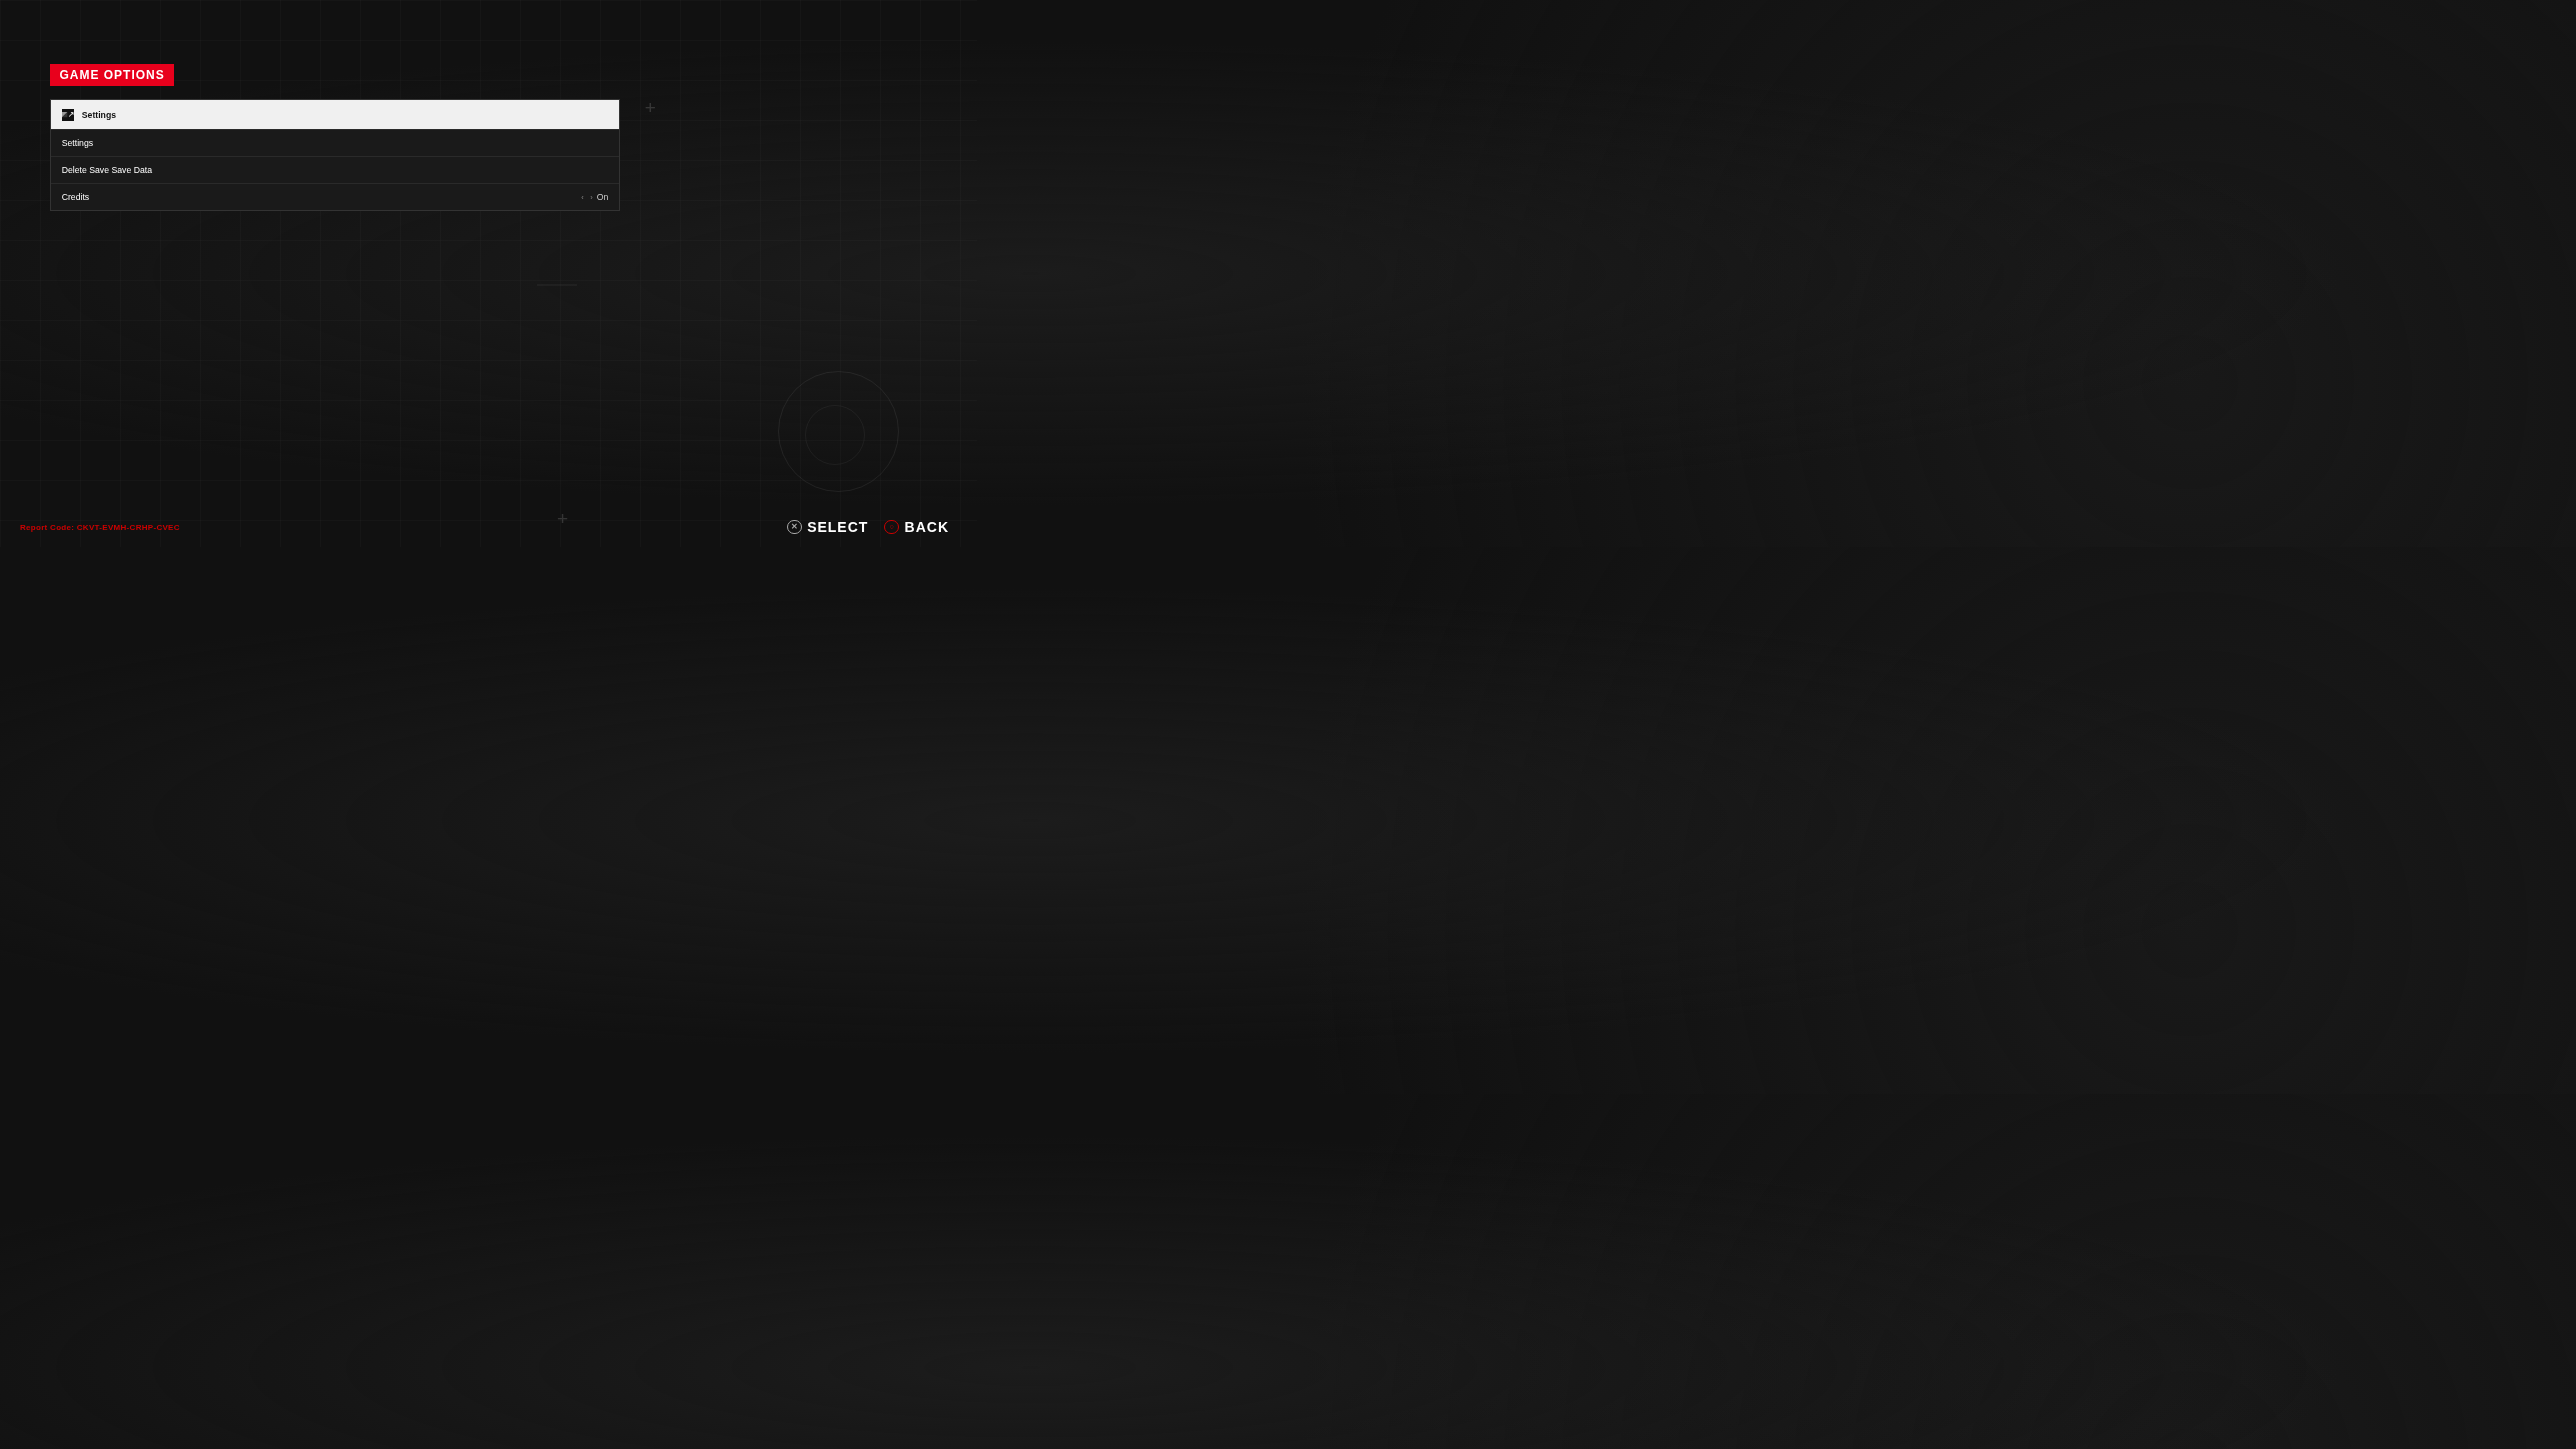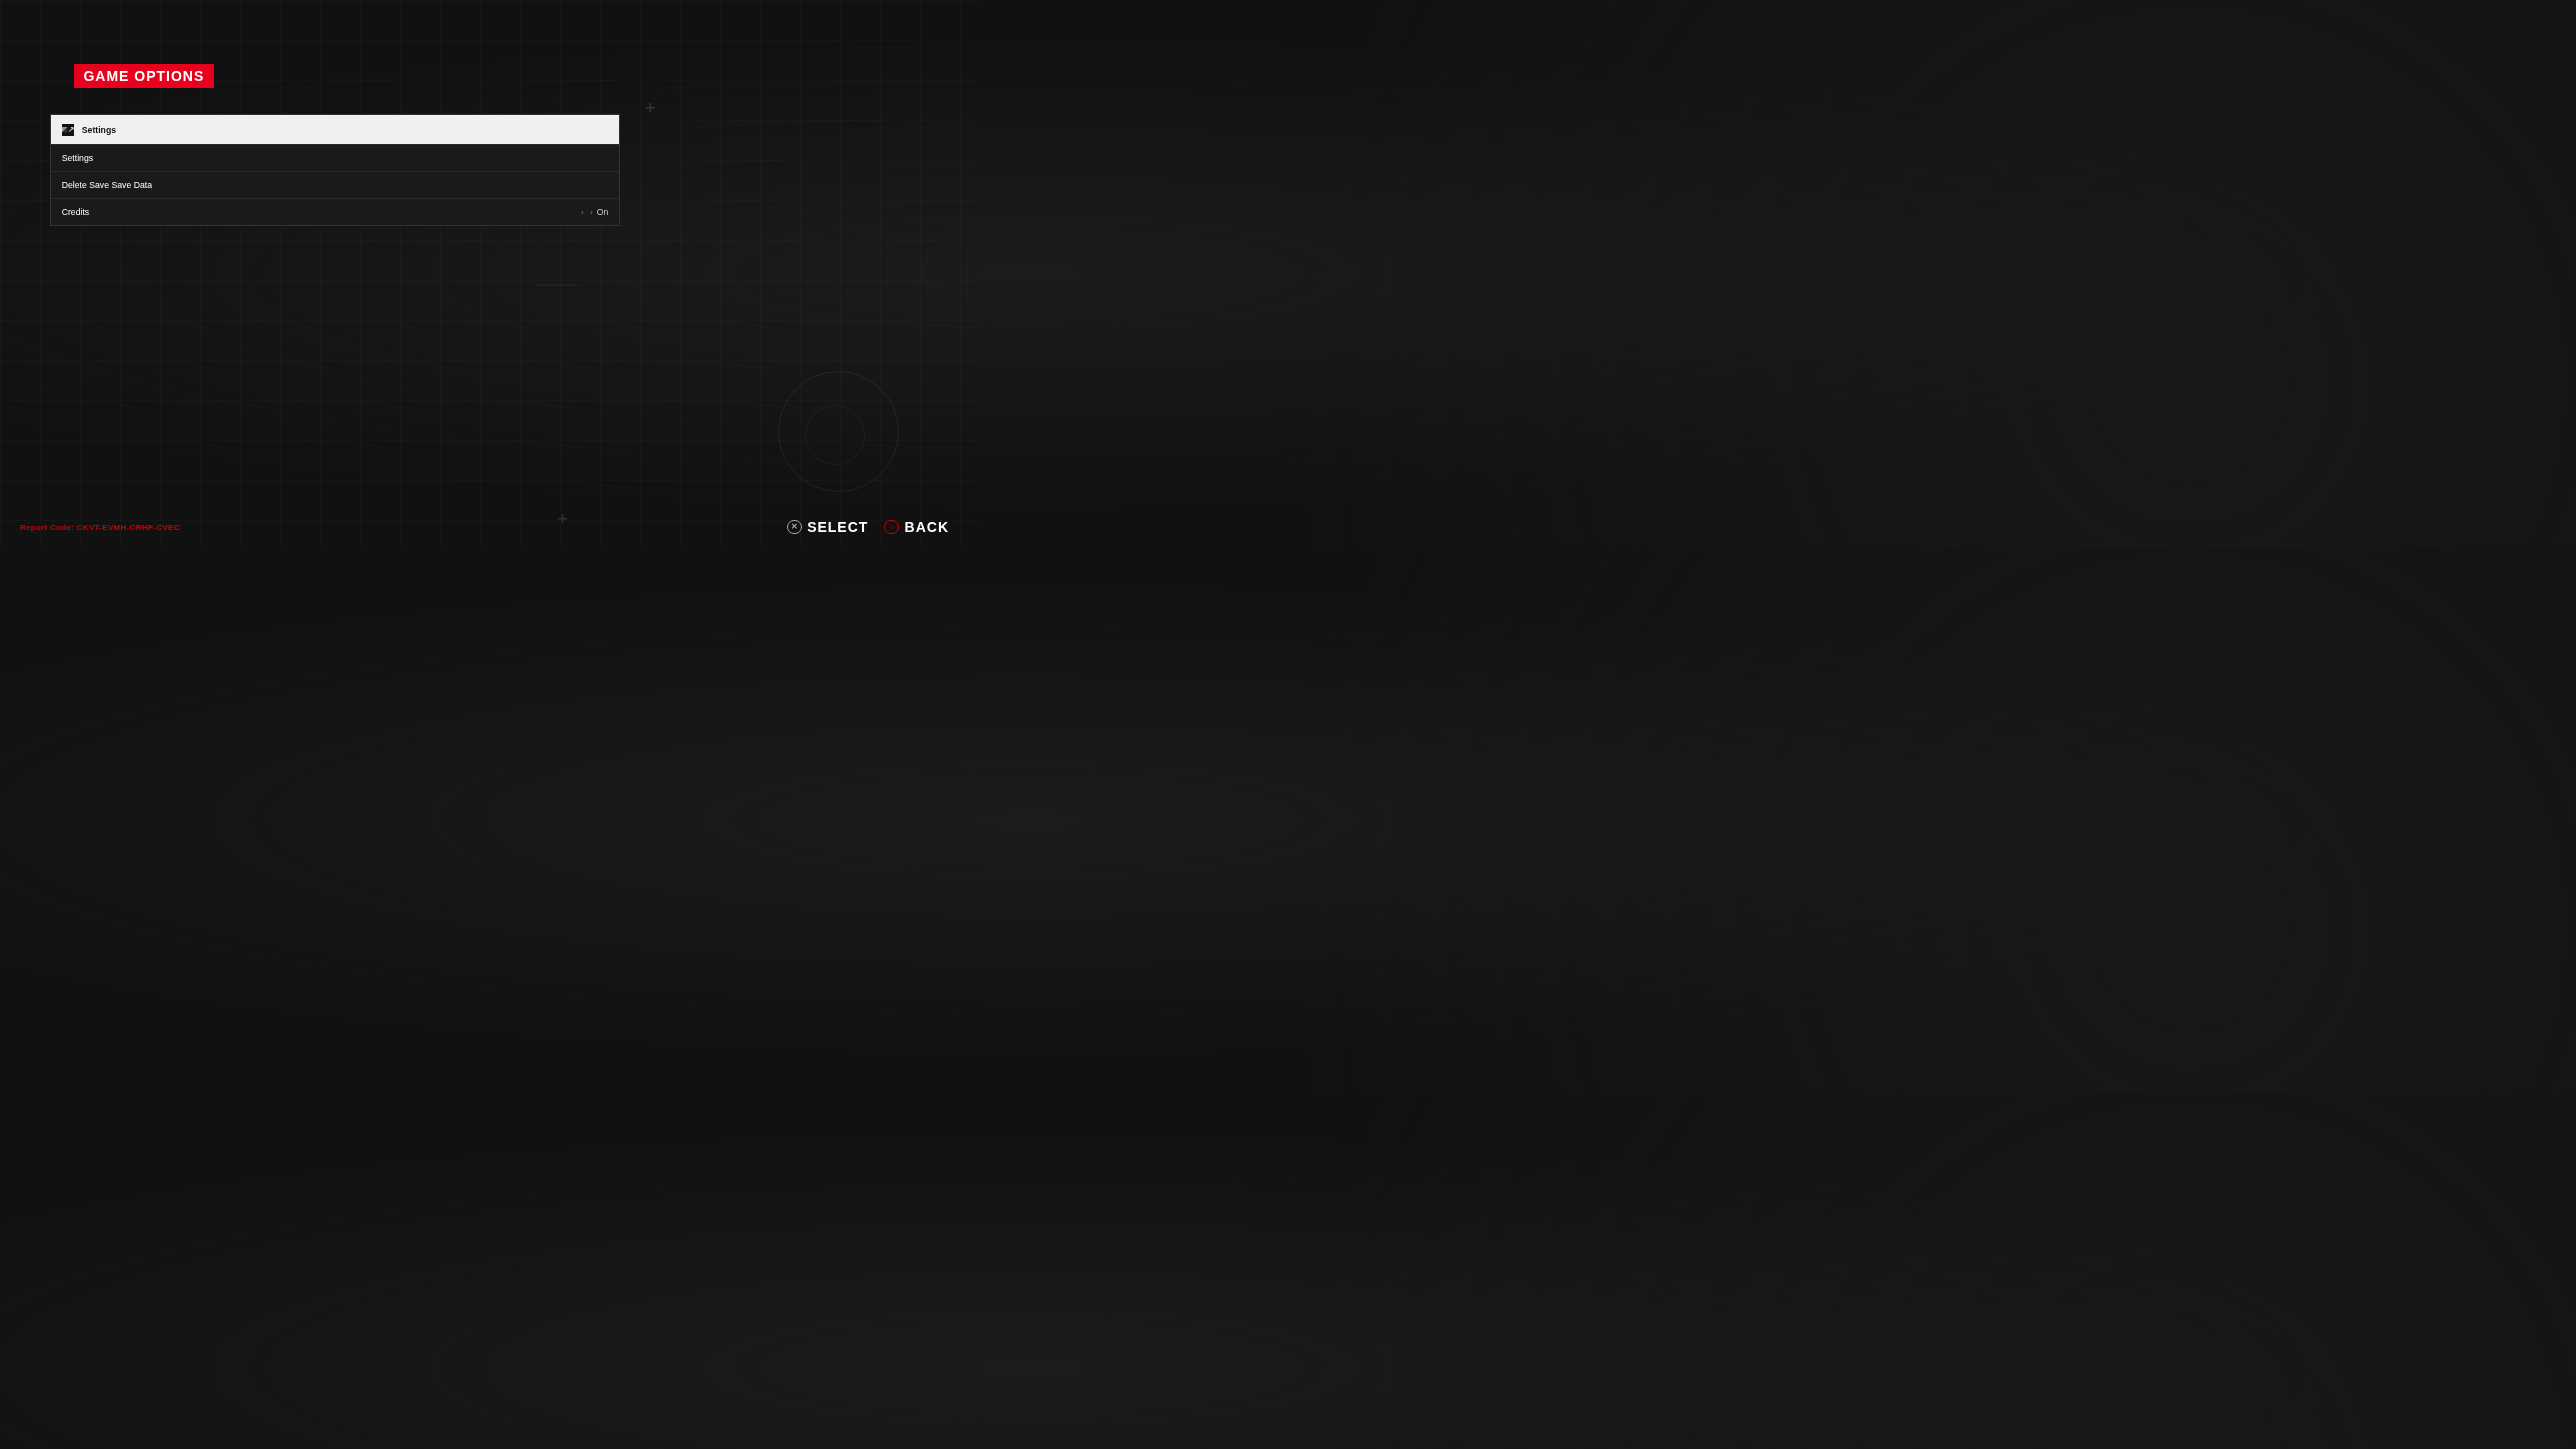--- a/index.html
+++ b/index.html
@@ -58,33 +58,32 @@
     
     .page-title-container {
       position: absolute;
       top: 64px;
       left: 50px;
     }
 
     .page-title {
       background-color: #e8001c;
       color: #ffffff;
-      font-size: 14px;
+      font-size: 12px;
       font-weight: 900;
       letter-spacing: 1px;
       padding: 4px 9.4px;
       text-transform: uppercase;
       display: inline-block;
-      margin-left: 24px;
     }
 
     
     .menu-container {
       position: absolute;
-      top: 114px;
+      top: 99px;
       left: 50px;
       width: 570px;
       background-color: #1a1a1a;
       border: 0.7px solid #333333;
     }
 
     .menu-item {
       display: flex;
       align-items: center;
       padding: 8px 10.7px;

